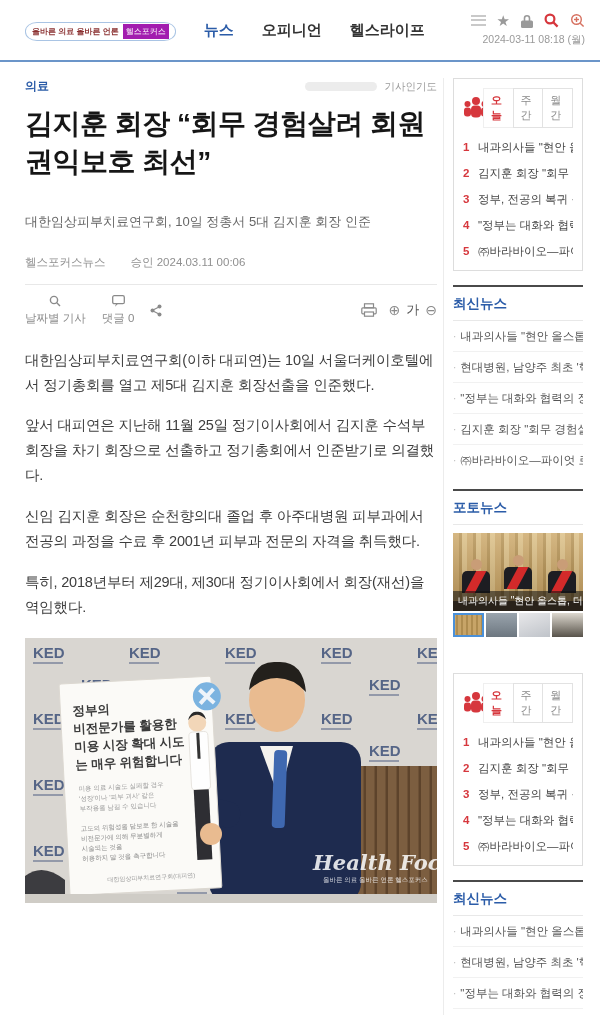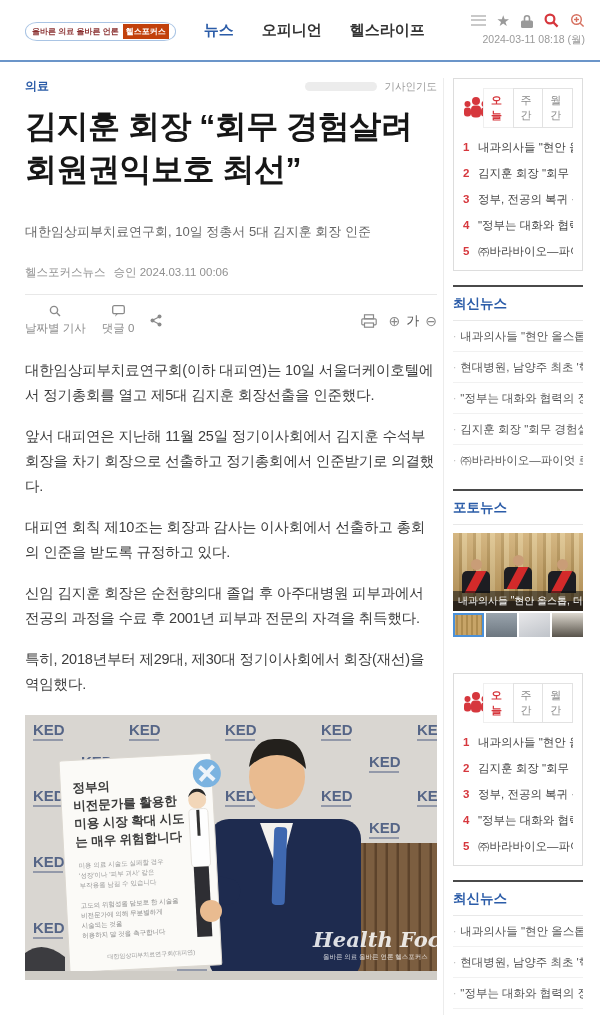--- a/index.html
+++ b/index.html
@@ -6,21 +6,21 @@
   body { width:600px; background:#fff; font-family:"Liberation Sans", sans-serif; color:#333; }
   .page { width:600px; position:relative; }
 
   
   .site-header { display:flex; align-items:center; height:62px; padding:0 15px 0 25px; border-bottom:2px solid #6b95c9; }
   .logo { display:flex; flex-direction:column; cursor:pointer; }
   .logo-row { display:flex; align-items:center; font-family:"DejaVu Serif", serif; font-style:italic; font-weight:bold; font-size:19px; color:#44506b; letter-spacing:.5px; }
   .pen-nib { width:9px; height:16px; background:#2f6fd0; clip-path:polygon(50% 0,100% 55%,65% 100%,35% 100%,0 55%); margin:0 3px 4px 3px; transform:rotate(8deg); }
   .logo-tagline { display:flex; align-items:center; gap:4px; margin-top:2px; border:1px solid #a9c4e4; border-radius:12px/9px; padding:1px 6px; width:max-content; }
   .logo-tagline .tg { font-size:8px; color:#8a3030; font-weight:bold; }
-  .logo-tagline .tg-brand { font-size:8px; color:#fff; background:#c2410c; padding:2px 3px; font-weight:bold; }
+  .logo-tagline .tg-brand { font-size:8px; color:#fff; background:#a21caf; padding:2px 3px; font-weight:normal; }
   .main-nav { display:flex; gap:28px; margin-left:28px; font-size:15px; font-weight:bold; }
   .main-nav .nav-item { color:#333; cursor:pointer; }
   .main-nav .nav-item.active { color:#2b5ca8; }
   .header-right { margin-left:auto; display:flex; flex-direction:column; align-items:flex-end; }
   .header-icons { display:flex; align-items:center; gap:11px; }
   .icon-burger { width:15px; height:11px; background:repeating-linear-gradient(#c9c9c9 0 2px, transparent 2px 4.5px); cursor:pointer; }
   .icon-star { color:#9a9a9a; font-size:15px; line-height:1; cursor:pointer; }
   .header-date { font-size:10.5px; color:#9a9a9a; margin-top:5px; }
 
   
@@ -28,23 +28,23 @@
   .article-col { width:412px; flex:0 0 412px; }
   .sidebar { margin-left:6px; border-left:1px solid #ececec; padding-left:9px; width:140px; flex:0 0 140px; }
 
   
   .cat-row { display:flex; align-items:center; }
   .category { color:#2b5ca8; font-size:12px; font-weight:bold; cursor:pointer; }
   .pop-wrap { margin-left:auto; display:flex; align-items:center; gap:8px; }
   .pop-track { width:72px; height:9px; background:#ececec; border-radius:5px; overflow:hidden; }
   .pop-fill { width:66%; height:100%; background:#dc8099; border-radius:5px; }
   .pop-label { font-size:10.5px; color:#9a9a9a; }
-  .article-title { font-size:32px; line-height:1.35; font-weight:bold; color:#161616; margin-top:10px; letter-spacing:-.5px; }
+  .article-title { font-size:28px; line-height:1.35; font-weight:bold; color:#161616; margin-top:10px; letter-spacing:-.5px; }
   .article-subtitle { font-size:13px; color:#666; margin-top:32px; }
-  .byline { display:flex; gap:8px; margin-top:24px; font-size:11.5px; color:#909090; }
+  .byline { display:flex; gap:25px; margin-top:24px; font-size:11.5px; color:#909090; }
   .toolbar { display:flex; align-items:center; margin-top:14px; border-top:1px solid #e8e8e8; padding:10px 0 6px; color:#8a8a8a; font-size:11.5px; }
   .tool { display:flex; align-items:center; gap:4px; margin-right:16px; cursor:pointer;flex-direction:column; }
   .toolbar-right { margin-left:auto; display:flex; align-items:center; gap:12px; }
   .fontsize-ctrl { display:flex; align-items:center; gap:6px; font-size:13px; color:#8a8a8a; }
   .circle-glyph { font-size:14px; cursor:pointer; color:#8a8a8a; }
   .ga { font-size:13px; color:#555; }
 
   
   .article-body p { font-size:14.5px; line-height:1.72; color:#3d3d3d; margin-top:16px; letter-spacing:-.2px; }
   .article-photo { width:412px; height:265px; margin-top:18px; position:relative; cursor:pointer; }
@@ -181,21 +181,20 @@
             <span class="circle-glyph">⊕</span>
             <span class="ga">가</span>
             <span class="circle-glyph">⊖</span>
           </span>
         </span>
       </div>
 
       <div class="article-body">
         <p>대한임상피부치료연구회(이하 대피연)는 10일 서울더케이호텔에서 정기총회를 열고 제5대 김지훈 회장선출을 인준했다.</p>
         <p>앞서 대피연은 지난해 11월 25일 정기이사회에서 김지훈 수석부회장을 차기 회장으로 선출하고 정기총회에서 인준받기로 의결했다.</p>
-        <p>대피연 회칙 제10조는 회장과 감사는 이사회에서 선출하고 총회의 인준을 받도록 규정하고 있다.</p>
         <p>신임 김지훈 회장은 순천향의대 졸업 후 아주대병원 피부과에서 전공의 과정을 수료 후 2001년 피부과 전문의 자격을 취득했다.</p>
         <p>특히, 2018년부터 제29대, 제30대 정기이사회에서 회장(재선)을 역임했다.</p>
 
         <div class="article-photo">
           <svg width="412" height="265" viewBox="0 0 412 265">
             <defs>
               <pattern id="ked" width="96" height="66" patternUnits="userSpaceOnUse">
                 <text x="8" y="20" font-size="15" font-weight="bold" fill="#2a3f6e" opacity="0.75">KED</text>
                 <rect x="8" y="24" width="30" height="2" fill="#2a3f6e" opacity="0.4"></rect>
                 <text x="56" y="52" font-size="15" font-weight="bold" fill="#2a3f6e" opacity="0.75">KED</text>

